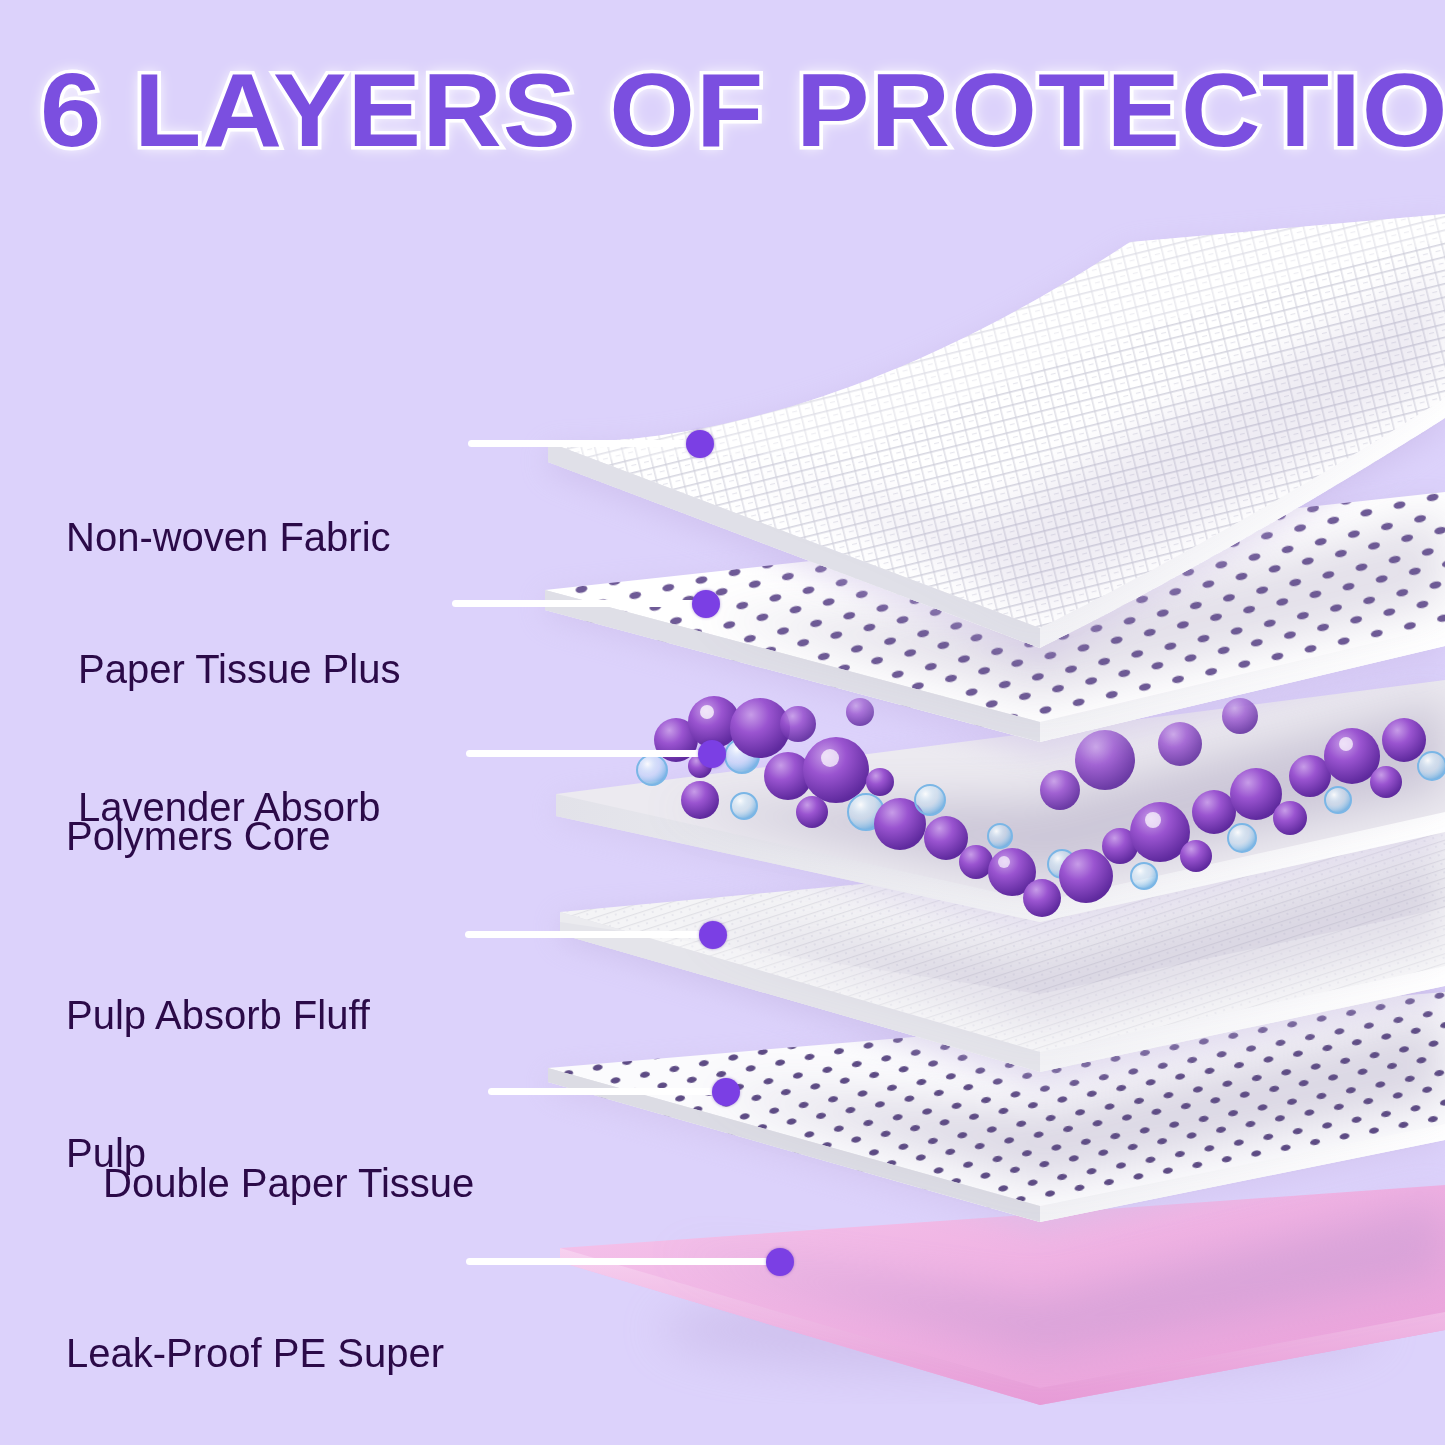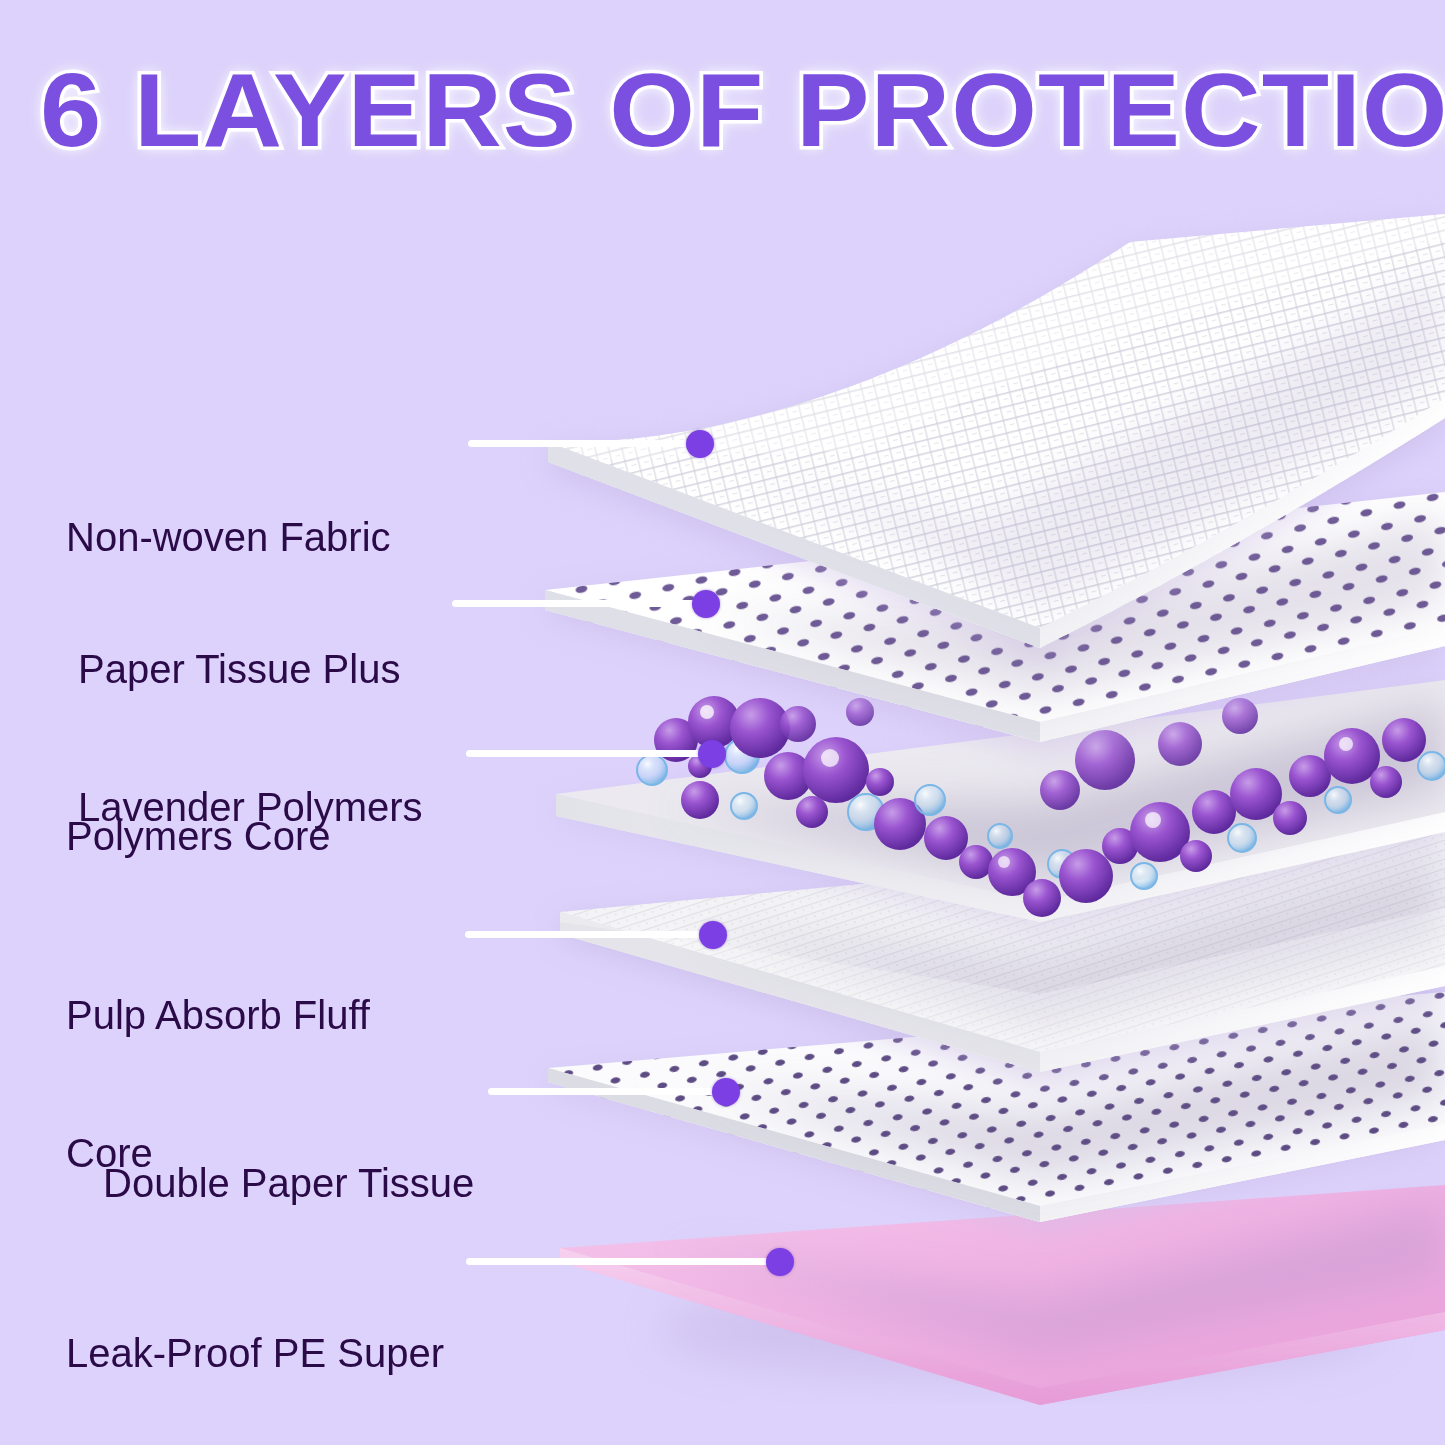--- a/index.html
+++ b/index.html
@@ -250,30 +250,30 @@
   <div class="dot" style="left:699px;top:921px;"></div>
   <div class="dot" style="left:712px;top:1078px;"></div>
   <div class="dot" style="left:766px;top:1248px;"></div>
 
   <div class="label" style="left:66px;top:422px;">
     <div>Non-woven Fabric</div>
   </div>
 
   <div class="label" style="left:54px;top:554px;margin-left:24px;">
     <div>Paper Tissue Plus</div>
-    <div>Lavender Polymers</div>
+    <div>Lavender Absorb</div>
   </div>
 
   <div class="label" style="left:66px;top:721px;">
     <div>Polymers Core</div>
   </div>
 
   <div class="label" style="left:66px;top:900px;">
     <div>Pulp Absorb Fluff</div>
-    <div>Core</div>
+    <div>Pulp</div>
   </div>
 
   <div class="label" style="left:66px;top:1068px;margin-left:37px;">
     <div>Double Paper Tissue</div>
   </div>
 
   <div class="label" style="left:66px;top:1238px;">
     <div>Leak-Proof PE Super</div>
   </div>
 

